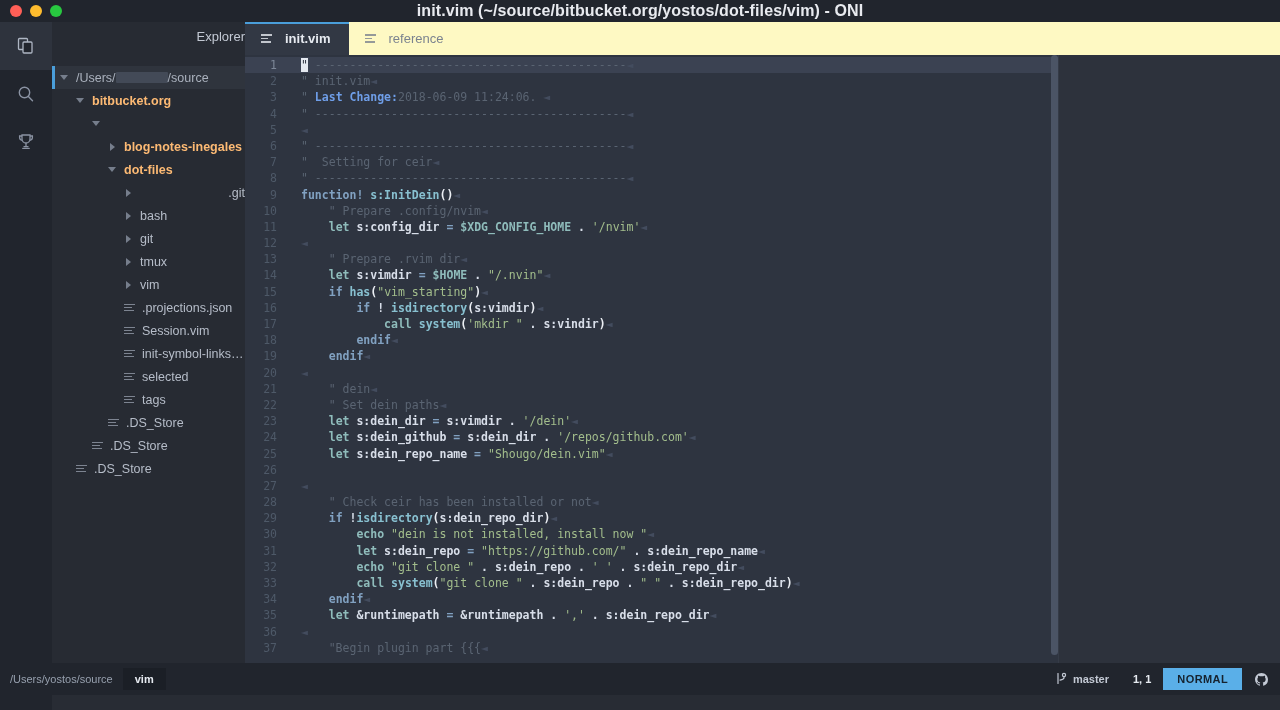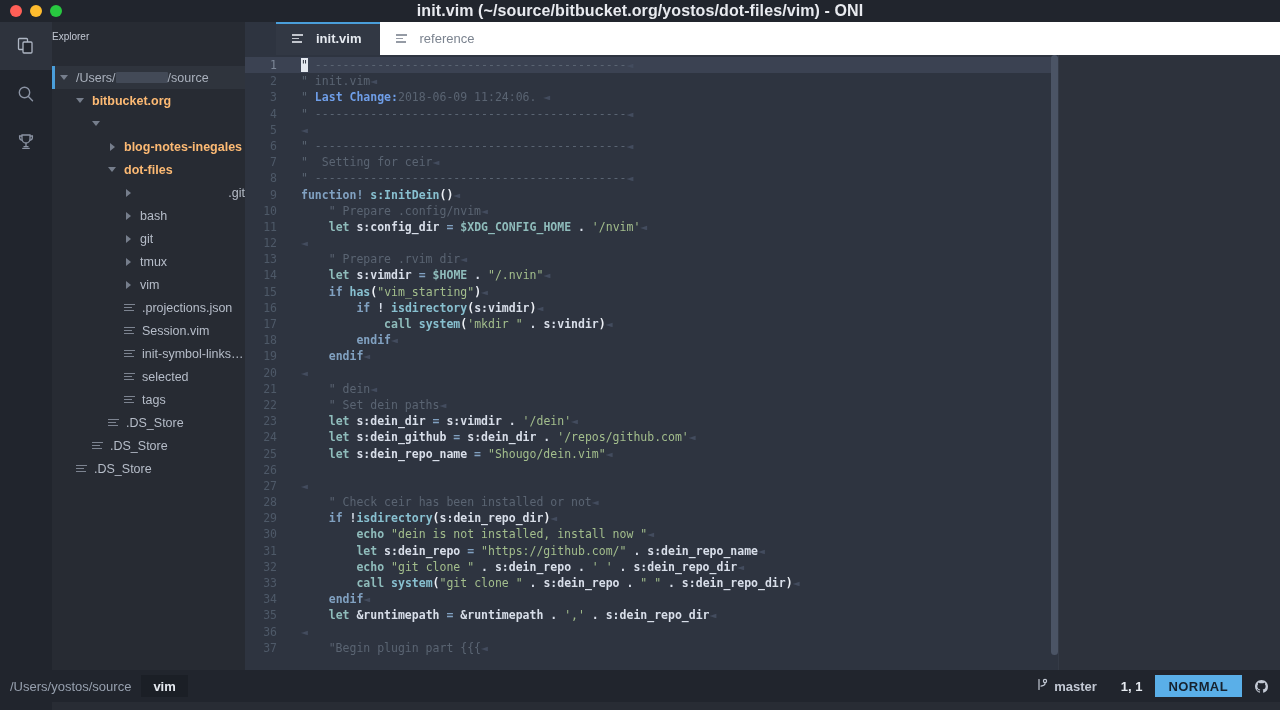--- a/index.html
+++ b/index.html
@@ -55,22 +55,22 @@
 
   
   .sidebar {
     position: absolute; left: 52px; top: 22px;
     width: 193px; height: 666px;
     background: #272b33;
     overflow: hidden;
   }
   .sidebar-header {
     height: 30px; line-height: 30px;
-    text-align: left;
-    font-size: 10px; color: #c3c9d4;
+    text-align: right;
+    font-size: 13px; color: #c3c9d4;
     background: #272b33;
   }
   .tree { padding-top: 0px; }
   .tree-row {
     position: relative;
     height: 23px;
     display: flex; align-items: center;
     font-size: 12.5px;
     color: #b6bdc9;
     white-space: nowrap;
@@ -117,23 +117,22 @@
 
   
   .editor-area {
     position: absolute; left: 245px; top: 22px;
     width: 1035px; height: 666px;
     background: #2e3440;
   }
   .tabbar {
     position: relative;
     height: 33px;
-    background: #ffffff;
+    background: #fef9c3;
     display: flex;
-    margin-left: 31px;
   }
   .tab {
     position: relative;
     height: 33px;
     display: flex; align-items: center;
     padding: 0 18px 0 16px;
     font-size: 13px;
     color: #7b838f;
     gap: 12px;
   }
@@ -215,25 +214,25 @@
   }
   .right-gutter {
     position: absolute; right: 0; top: 33px;
     width: 222px; height: 633px;
     background: #2d323c;
     border-left: 1px solid #353b47;
   }
 
   
   .statusbar {
-    position: absolute; left: 0; bottom: 8px;
+    position: absolute; left: 0; bottom: 15px;
     width: 1280px; height: 32px;
     background: #21252d;
     display: flex; align-items: center;
-    font-size: 13px; color: #9aa2b0;
+    font-size: 11px; color: #9aa2b0;
   }
   .sb-left { display: flex; align-items: center; height: 22px; }
   .sb-path { padding: 0 10px; color: #97a0ae; }
   .sb-chip {
     height: 22px; display: flex; align-items: center;
     padding: 0 12px;
     background: #1b1f26; color: #e6eaf0; font-weight: bold;
   }
   .sb-right {
     margin-left: auto;

